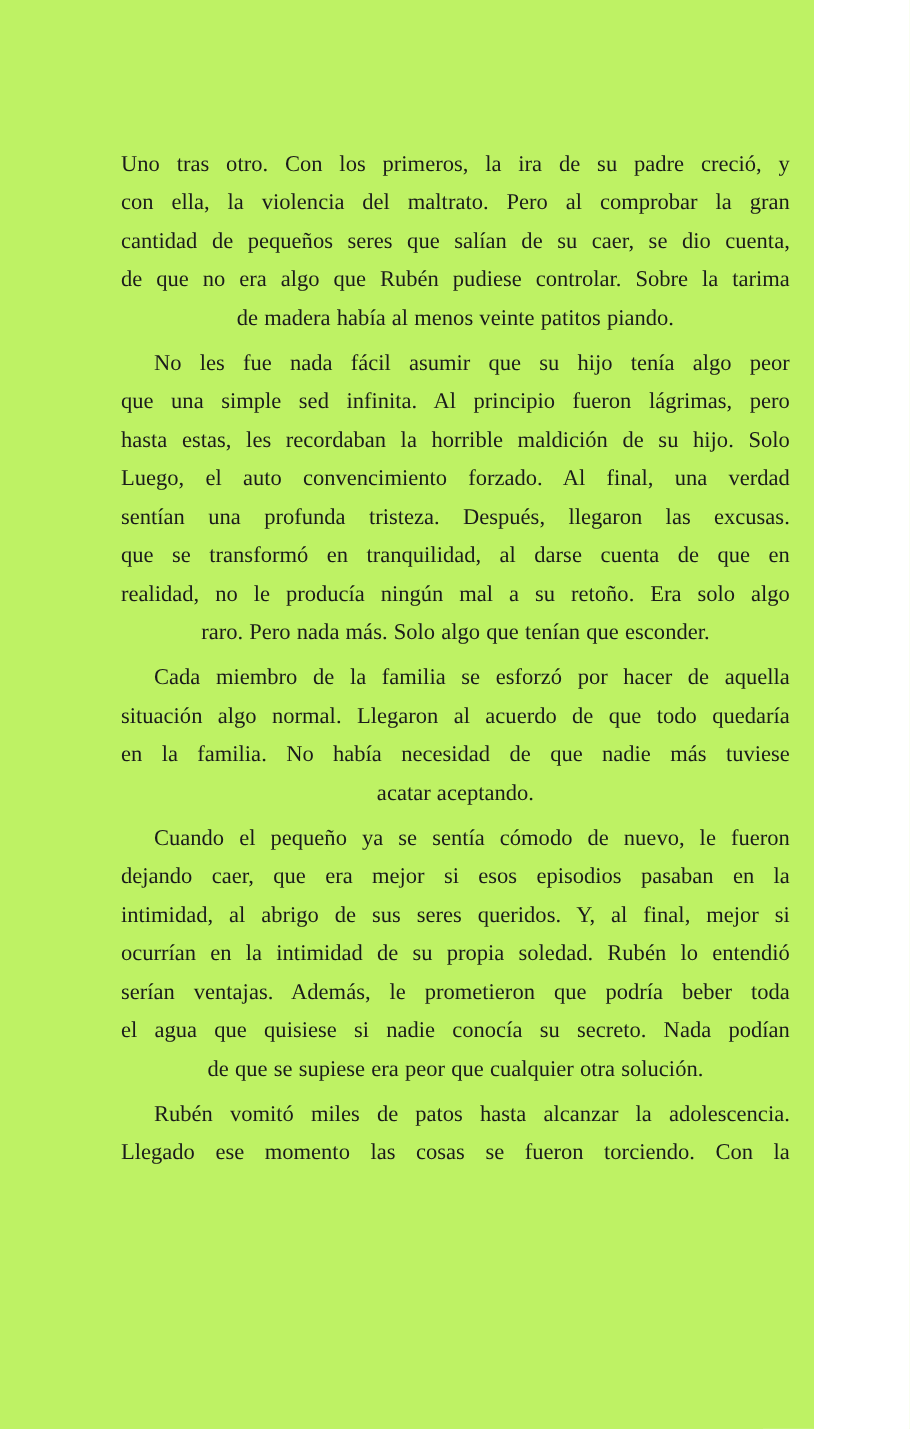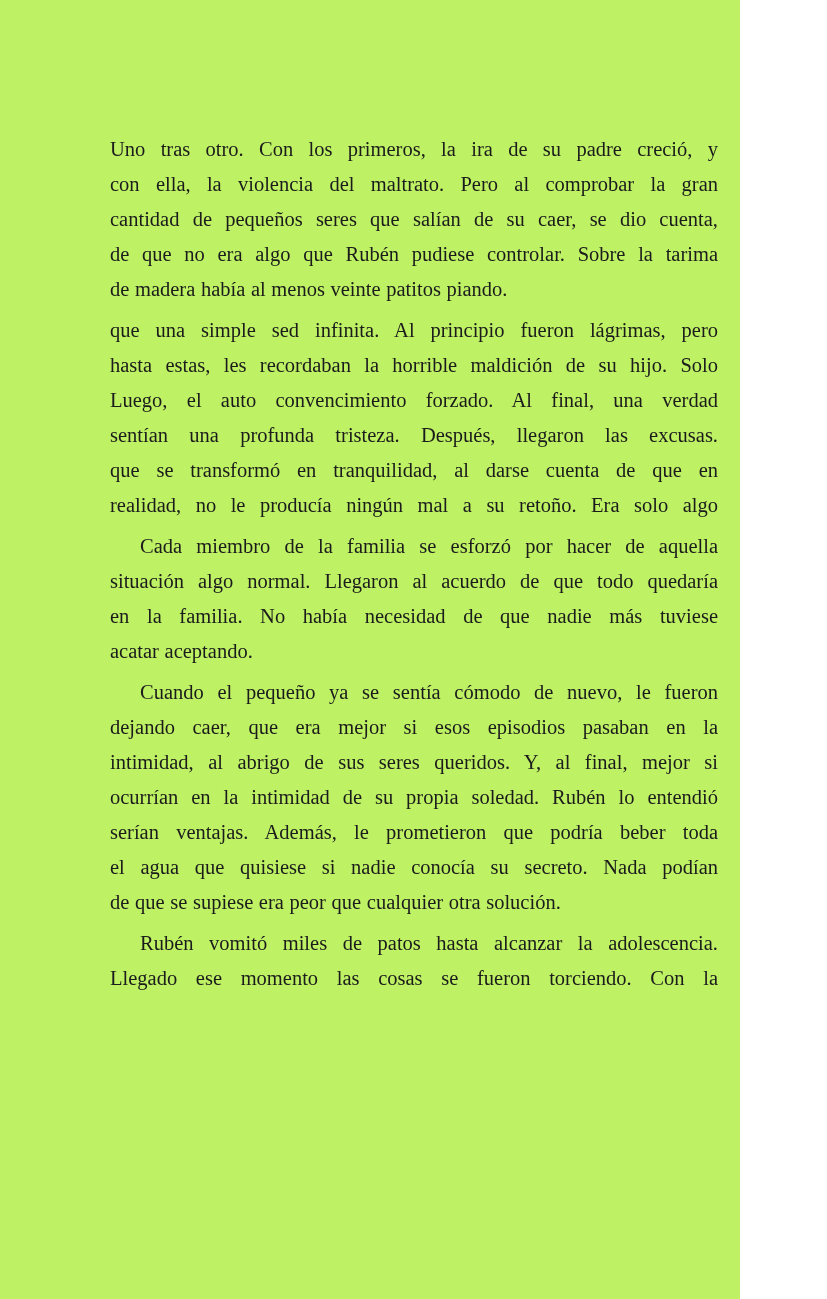--- a/index.html
+++ b/index.html
@@ -27,21 +27,21 @@
     padding: 0;
   }
   .paragraph + .paragraph {
     margin-top: 6px;
   }
   .line {
     font-size: 20.5px;
     line-height: 35px;
     height: 35px;
     overflow: hidden;
-    text-align: left;
+    text-align: center;
     word-spacing: 0.5px;
   }
   .line.just {
     text-align: justify;
     text-align-last: justify;
     text-justify: inter-word;
   }
   .line.indent {
     text-indent: 30px;
   }
@@ -52,26 +52,28 @@
 <div class="book-page">
   <div class="text-column">
       <div class="paragraph">
         <div class="line just">Uno tras otro. Con los primeros, la ira de su padre creció, y</div>
         <div class="line just">con ella, la violencia del maltrato. Pero al comprobar la gran</div>
         <div class="line just">cantidad de pequeños seres que salían de su caer, se dio cuenta,</div>
         <div class="line just">de que no era algo que Rubén pudiese controlar. Sobre la tarima</div>
         <div class="line">de madera había al menos veinte patitos piando.</div>
       </div>
       <div class="paragraph">
+        <div class="line just indent">No les fue nada fácil asumir que su hijo tenía algo peor</div>
         <div class="line just">que una simple sed infinita. Al principio fueron lágrimas, pero</div>
         <div class="line just">hasta estas, les recordaban la horrible maldición de su hijo. Solo</div>
         <div class="line just">Luego, el auto convencimiento forzado. Al final, una verdad</div>
         <div class="line just">sentían una profunda tristeza. Después, llegaron las excusas.</div>
         <div class="line just">que se transformó en tranquilidad, al darse cuenta de que en</div>
         <div class="line just">realidad, no le producía ningún mal a su retoño. Era solo algo</div>
+        <div class="line">raro. Pero nada más. Solo algo que tenían que esconder.</div>
       </div>
       <div class="paragraph">
         <div class="line just indent">Cada miembro de la familia se esforzó por hacer de aquella</div>
         <div class="line just">situación algo normal. Llegaron al acuerdo de que todo quedaría</div>
         <div class="line just">en la familia. No había necesidad de que nadie más tuviese</div>
         <div class="line">acatar aceptando.</div>
       </div>
       <div class="paragraph">
         <div class="line just indent">Cuando el pequeño ya se sentía cómodo de nuevo, le fueron</div>
         <div class="line just">dejando caer, que era mejor si esos episodios pasaban en la</div>

